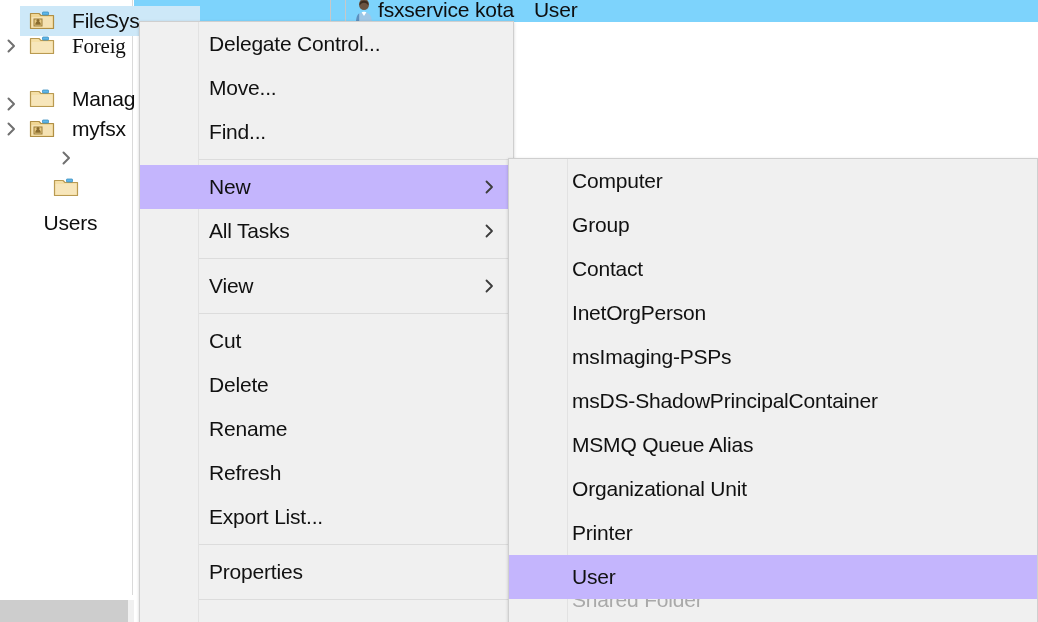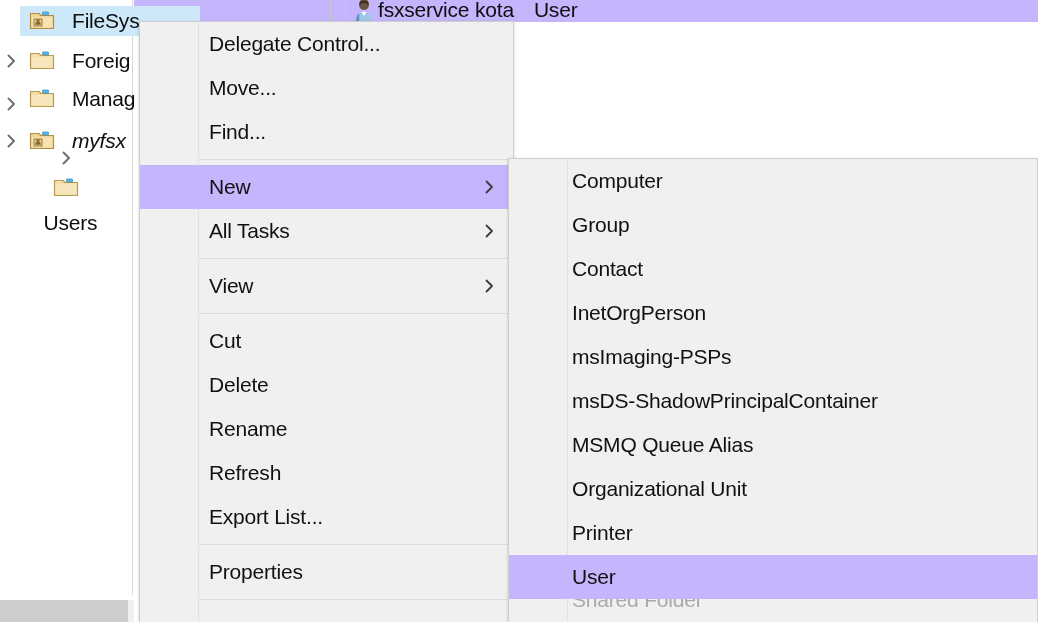--- a/index.html
+++ b/index.html
@@ -61,21 +61,21 @@
 
   
   .ficon { width: 28px; flex: 0 0 28px; height: 24px; position: relative; }
   .ficon svg { display:block; }
 
   
   #list-area {
     position: absolute;
     left: 134px; top: 0;
     width: 904px; height: 22px;
-    background: #c4b5fd;
+    background: #7dd3fc;
   }
   .colsep {
     position: absolute;
     top: 0;
     width: 1px;
     height: 22px;
     background: #c8c8c8;
   }
   #user-row {
     position: absolute;
@@ -201,21 +201,21 @@
             <path d="M1.5 4.5 L1.5 19.5 L24.5 19.5 L24.5 6.5 L12 6.5 L10 4.5 Z" fill="#f0d694" stroke="#b08f45" stroke-width="1.2" stroke-linejoin="round"></path>
             <rect x="13.5" y="3" width="6" height="3" rx="0.6" fill="#5fb7e8" stroke="#3d8fc0" stroke-width="0.8"></rect>
             <path d="M2.6 8 L23.4 8 L23.4 18.4 L2.6 18.4 Z" fill="#f5e2b3"></path>
             <rect x="5" y="10" width="8" height="7" fill="#e8cb85" stroke="#9b7c38" stroke-width="1"></rect>
             <path d="M6.2 15.8 Q6.4 12.6 9 12.3 Q11.6 12.6 11.8 15.8 Z" fill="#8a6c2e"></path>
             <circle cx="9" cy="11.6" r="1.5" fill="#8a6c2e"></circle>
           </svg>
         </span>
         <span class="tree-label">FileSys</span>
       </div>
-      <div class="tree-row" style="top: 43px;">
+      <div class="tree-row" style="top: 28px; font-family: Liberation Serif, serif;">
         <span class="expander">
           <svg width="11" height="14" viewBox="0 0 11 14">
             <path d="M2.5 1.5 L8 7 L2.5 12.5" fill="none" stroke="#707070" stroke-width="2" stroke-linecap="round" stroke-linejoin="round"></path>
           </svg>
         </span>
         <span class="ficon">
           <svg width="26" height="22" viewBox="0 0 26 22">
             <path d="M1.5 4.5 L1.5 19.5 L24.5 19.5 L24.5 6.5 L12 6.5 L10 4.5 Z" fill="#f5dfa6" stroke="#b99a52" stroke-width="1.2" stroke-linejoin="round"></path>
             <rect x="13.5" y="3" width="6" height="3" rx="0.6" fill="#5fb7e8" stroke="#3d8fc0" stroke-width="0.8"></rect>
             <path d="M2.6 8 L23.4 8 L23.4 18.4 L2.6 18.4 Z" fill="#f7e6bb"></path>
@@ -231,21 +231,21 @@
         </span>
         <span class="ficon">
           <svg width="26" height="22" viewBox="0 0 26 22">
             <path d="M1.5 4.5 L1.5 19.5 L24.5 19.5 L24.5 6.5 L12 6.5 L10 4.5 Z" fill="#f5dfa6" stroke="#b99a52" stroke-width="1.2" stroke-linejoin="round"></path>
             <rect x="13.5" y="3" width="6" height="3" rx="0.6" fill="#5fb7e8" stroke="#3d8fc0" stroke-width="0.8"></rect>
             <path d="M2.6 8 L23.4 8 L23.4 18.4 L2.6 18.4 Z" fill="#f7e6bb"></path>
           </svg>
         </span>
         <span class="tree-label">Manag</span>
       </div>
-      <div class="tree-row" style="top: 123px; font-style: italic;">
+      <div class="tree-row" style="top: 111px;">
         <span class="expander">
           <svg width="11" height="14" viewBox="0 0 11 14">
             <path d="M2.5 1.5 L8 7 L2.5 12.5" fill="none" stroke="#707070" stroke-width="2" stroke-linecap="round" stroke-linejoin="round"></path>
           </svg>
         </span>
         <span class="ficon">
           <svg width="26" height="22" viewBox="0 0 26 22">
             <path d="M1.5 4.5 L1.5 19.5 L24.5 19.5 L24.5 6.5 L12 6.5 L10 4.5 Z" fill="#f0d694" stroke="#b08f45" stroke-width="1.2" stroke-linejoin="round"></path>
             <rect x="13.5" y="3" width="6" height="3" rx="0.6" fill="#5fb7e8" stroke="#3d8fc0" stroke-width="0.8"></rect>
             <path d="M2.6 8 L23.4 8 L23.4 18.4 L2.6 18.4 Z" fill="#f5e2b3"></path>

